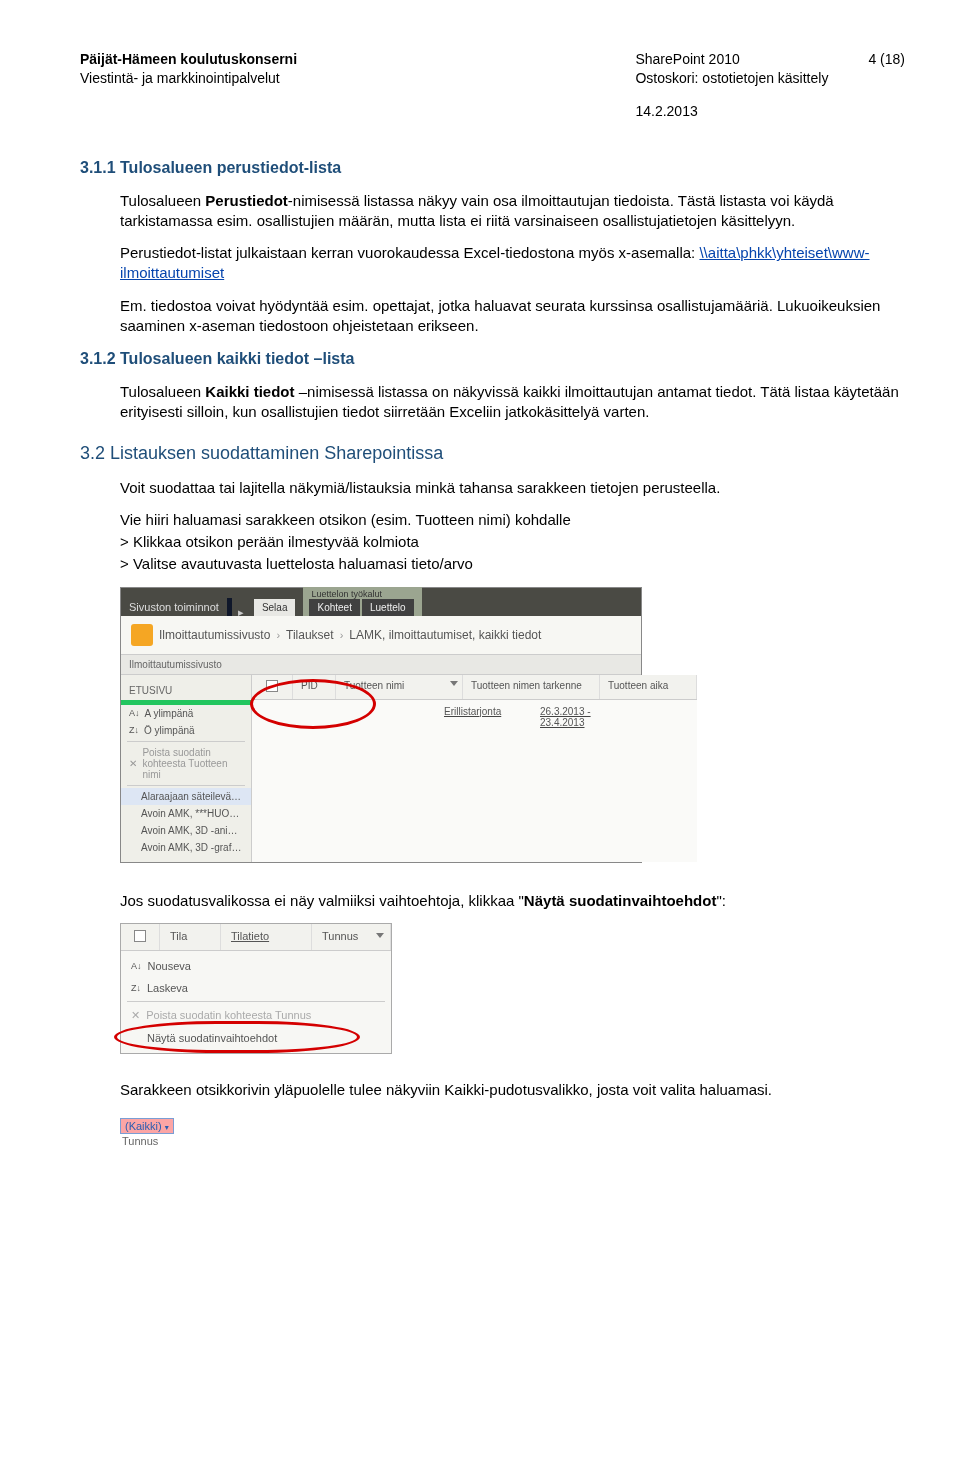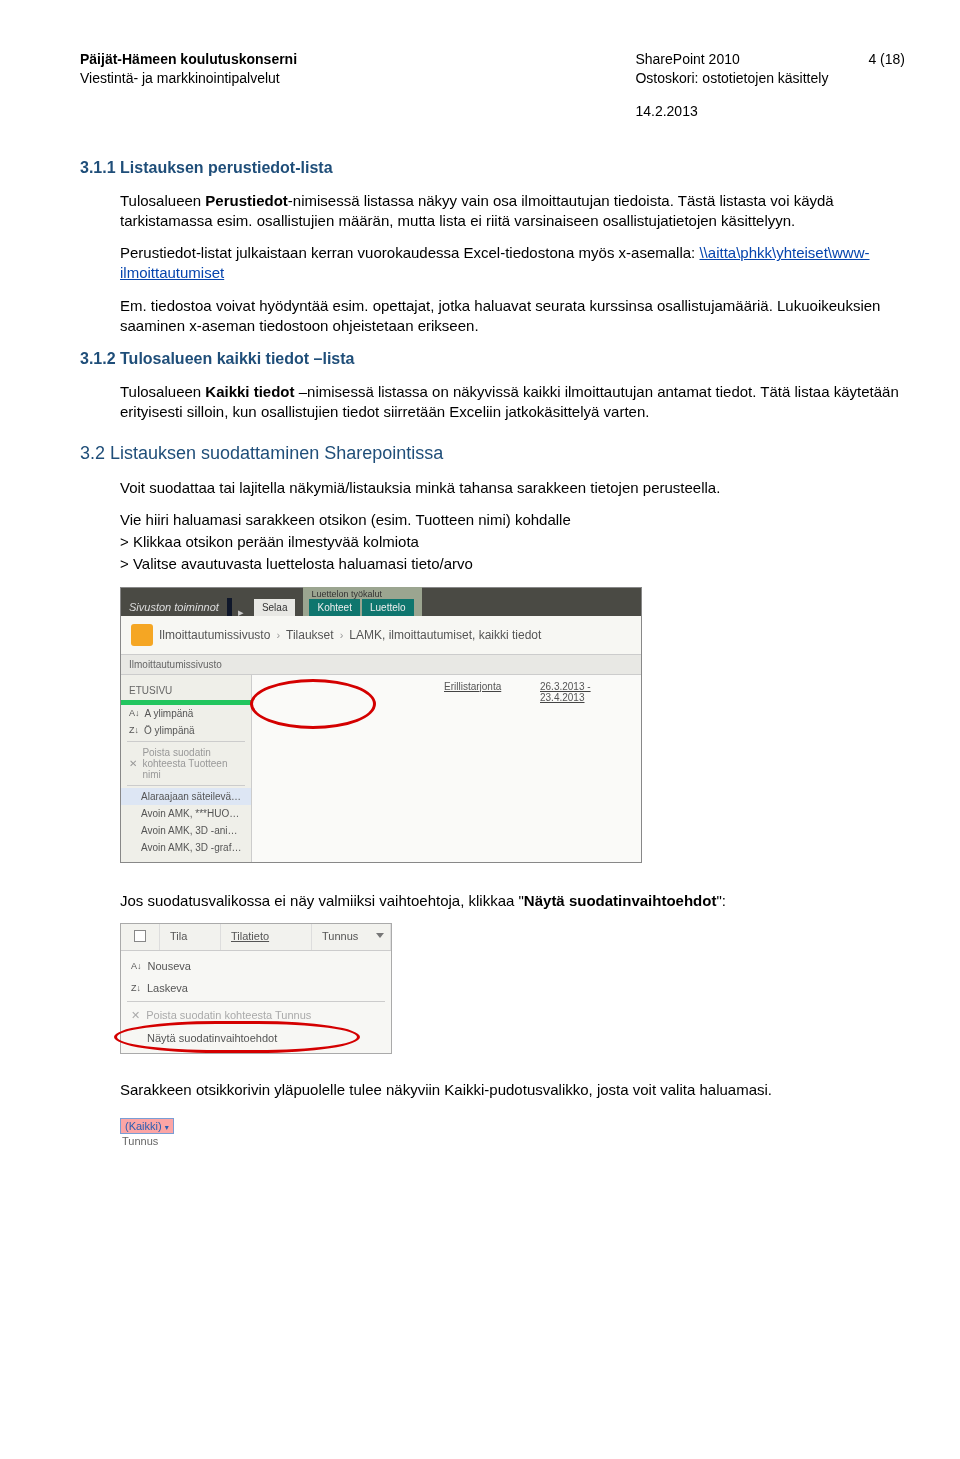--- a/index.html
+++ b/index.html
@@ -65,33 +65,32 @@
     background: #4a4a44;
     color: #ddd;
     padding: 0;
     display: flex;
     align-items: flex-end;
     height: 28px;
   }
   .sp-ribbon .grp {
     padding: 3px 8px;
     border-right: 5px solid #0f172a;
-    font-style: italic;
   }
   .sp-ribbon .tabgroup {
     background: #9ba590;
     padding: 2px 6px 0 6px;
     margin-left: 6px;
     font-size: 10px;
   }
   .sp-ribbon .tabgroup .tgtitle { font-size: 9px; color: #333; padding: 0 2px; }
   .sp-ribbon .tab {
     display: inline-block;
     padding: 3px 8px;
-    background: #0f766e;
+    background: #404040;
     color: #eee;
     margin-right: 2px;
     font-size: 10px;
   }
   .sp-ribbon .tab.active {
     background: #e8e8e4;
     color: #333;
   }
   .sp-breadcrumb {
     background: #f7f7f3;
@@ -280,21 +279,21 @@
         <div class="hdr-right-inner">
           <div>SharePoint 2010</div>
           <div>Ostoskori: ostotietojen käsittely</div>
           <div class="date">14.2.2013</div>
         </div>
         <div>4 (18)</div>
       </div>
     </div>
   </div>
 
-  <h3 class="sec-num">3.1.1   Listauksen perustiedot-lista</h3>
+  <h3 class="sec-num">3.1.1   Tulosalueen perustiedot-lista</h3>
   <div class="body-block">
     <p>
       <span>Tulosalueen </span><span class="bold">Perustiedot</span><span>-nimisessä listassa näkyy vain osa ilmoittautujan tiedoista. Tästä listasta voi käydä tarkistamassa esim. osallistujien määrän, mutta lista ei riitä varsinaiseen osallistujatietojen käsittelyyn.</span>
     </p>
     <p>
       <span>Perustiedot-listat julkaistaan kerran vuorokaudessa Excel-tiedostona myös x-asemalla: </span><a href="#" class="link">\\aitta\phkk\yhteiset\www-ilmoittautumiset</a>
     </p>
     <p>Em. tiedostoa voivat hyödyntää esim. opettajat, jotka haluavat seurata kurssinsa osallistujamääriä. Lukuoikeuksien saaminen x-aseman tiedostoon ohjeistetaan erikseen.</p>
   </div>
 
@@ -351,20 +350,30 @@
             <span>✕</span>
             <span style="font-size:10px;">Poista suodatin kohteesta Tuotteen nimi</span>
           </div>
           <div class="hr"></div>
           <div class="filteritem" style="background:#dde6f4;">Alaraajaan säteilevän kivun erotusdiagno...</div>
           <div class="filteritem">Avoin AMK, ***HUOMIO***ATTENTION***, (3 ...</div>
           <div class="filteritem">Avoin AMK, 3D -animaation -perusteet Cin...</div>
           <div class="filteritem">Avoin AMK, 3D -grafiikan mallinnusohjelm...</div>
         </div>
         <div class="sp-main">
+          <div class="sp-headrow">
+            <div class="col col-sel"><span class="chkbx"></span></div>
+            <div class="col col-pid">PID</div>
+            <div class="col col-name">
+              <span>Tuotteen nimi</span>
+              <span class="caret"></span>
+            </div>
+            <div class="col col-tark">Tuotteen nimen tarkenne</div>
+            <div class="col col-aika">Tuotteen aika</div>
+          </div>
           <div class="sp-datarows">
             <div class="sp-row">
               <div class="c" style="width:168px;"></div>
               <div class="c c-tark">Erillistarjonta</div>
               <div class="c c-aika">26.3.2013 - 23.4.2013</div>
             </div>
             <div class="sp-row">
               <div class="c" style="width:168px;"></div>
               <div class="c c-tark"></div>
               <div class="c c-aika"></div>

